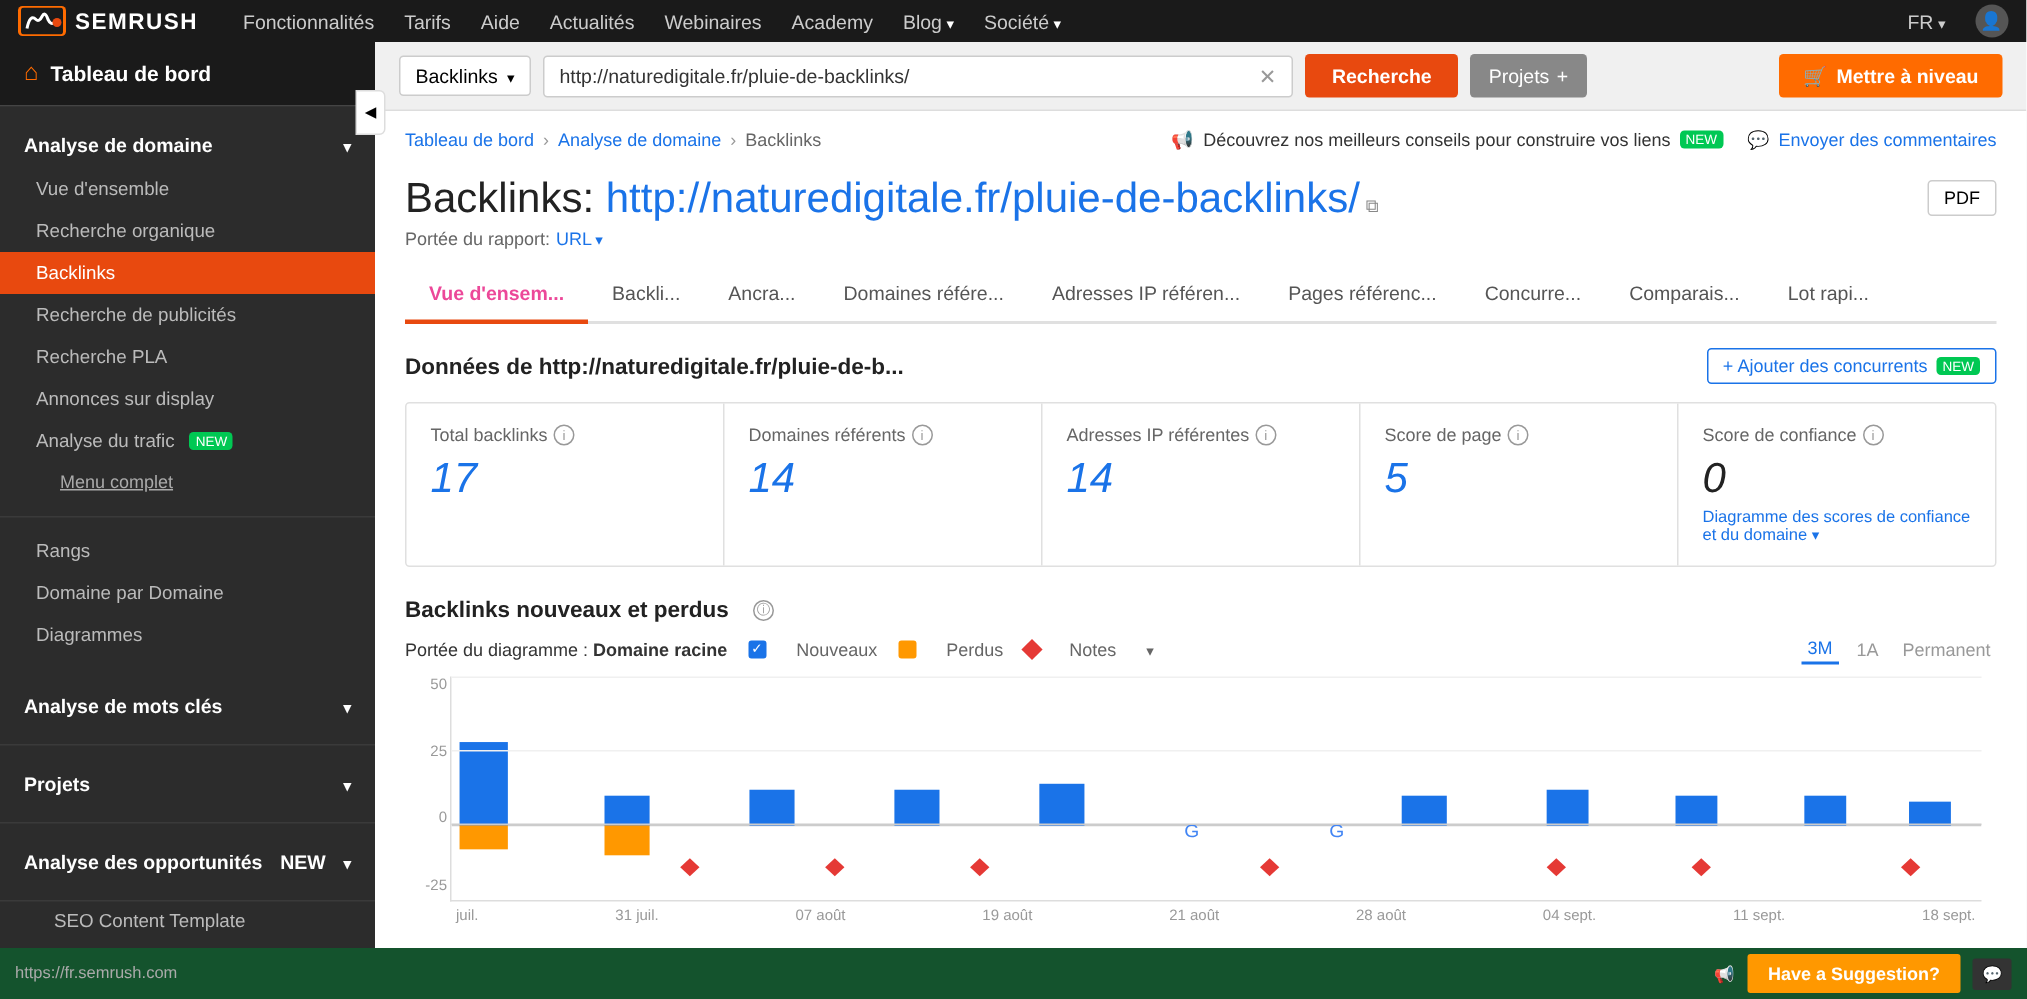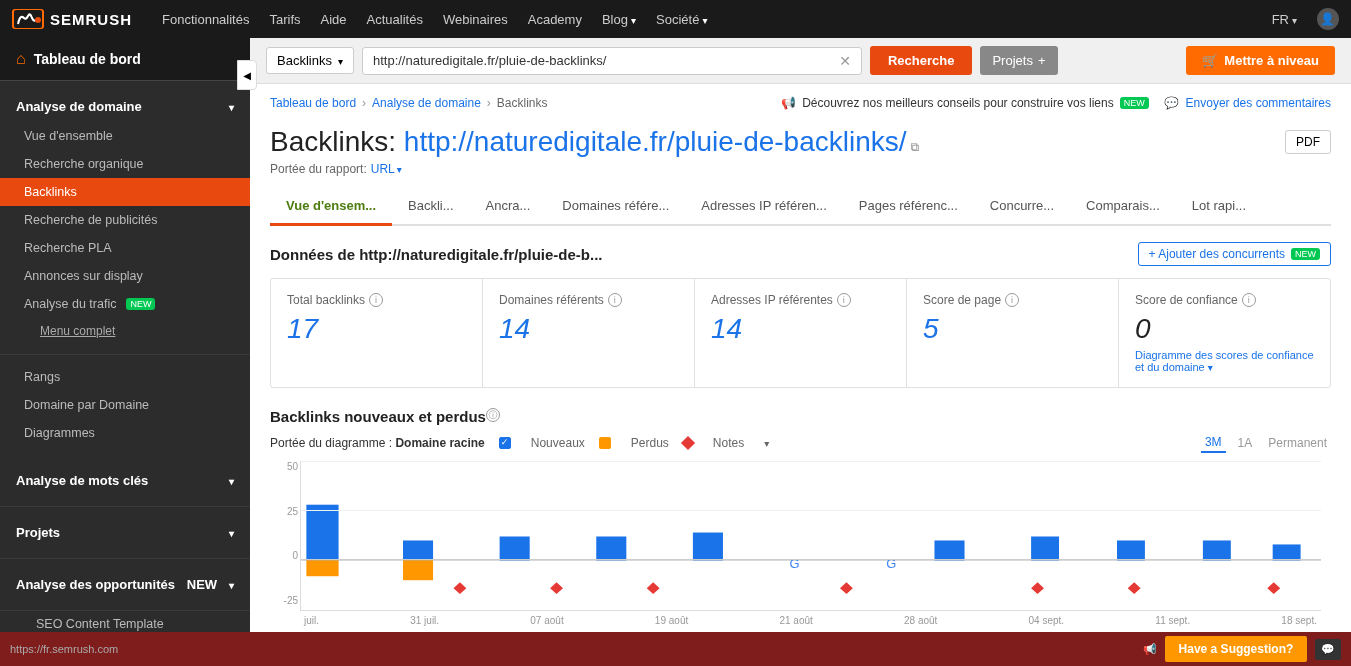--- a/index.html
+++ b/index.html
@@ -2,21 +2,21 @@
 <html><head>
   <meta charset="utf-8">
   <style>
     * { box-sizing: border-box; margin: 0; padding: 0; }
     body { font-family: Arial, sans-serif; font-size: 13px; background: #f5f5f5; overflow: hidden; }
 
     
     .top-nav {
       background: #1a1a1a;
       color: #fff;
-      height: 38px;
+      height: 28px;
       display: flex;
       align-items: center;
       padding: 0 12px;
       gap: 20px;
     }
     .top-nav .logo {
       display: flex;
       align-items: center;
       gap: 6px;
       font-size: 18px;
@@ -313,21 +313,21 @@
     .tab {
       padding: 10px 16px;
       font-size: 13px;
       color: #555;
       cursor: pointer;
       border-bottom: 3px solid transparent;
       margin-bottom: -2px;
       white-space: nowrap;
     }
     .tab.active {
-      color: #4d7c0f;
+      color: #ec4899;
       border-bottom-color: #e8490f;
       font-weight: bold;
     }
 
     
     .section-title-row {
       display: flex;
       align-items: center;
       justify-content: space-between;
       margin-bottom: 12px;
@@ -402,21 +402,22 @@
       font-size: 9px;
       color: #999;
       cursor: pointer;
     }
 
     
     .chart-section { margin-bottom: 10px; }
     .chart-header { margin-bottom: 8px; }
     .chart-title-row {
       display: flex;
-      gap: 0;
+      align-items: center;
+      gap: 16px;
       margin-bottom: 8px;
     }
     .chart-title {
       font-size: 15px;
       font-weight: bold;
       color: #222;
     }
     .chart-controls {
       display: flex;
       align-items: center;
@@ -443,21 +444,21 @@
     }
     .time-btn { cursor: pointer; color: #999; padding: 2px 4px; }
     .time-btn.active { color: #1a73e8; border-bottom: 2px solid #1a73e8; }
 
     
     .bottom-bar {
       position: fixed;
       bottom: 0;
       left: 0;
       right: 0;
-      background: #7f1d1d;
+      background: #14532d;
       color: #aaa;
       font-size: 11px;
       padding: 4px 10px;
       display: flex;
       align-items: center;
       justify-content: space-between;
       z-index: 100;
     }
     .suggest-btn {
       background: #ff9800;

